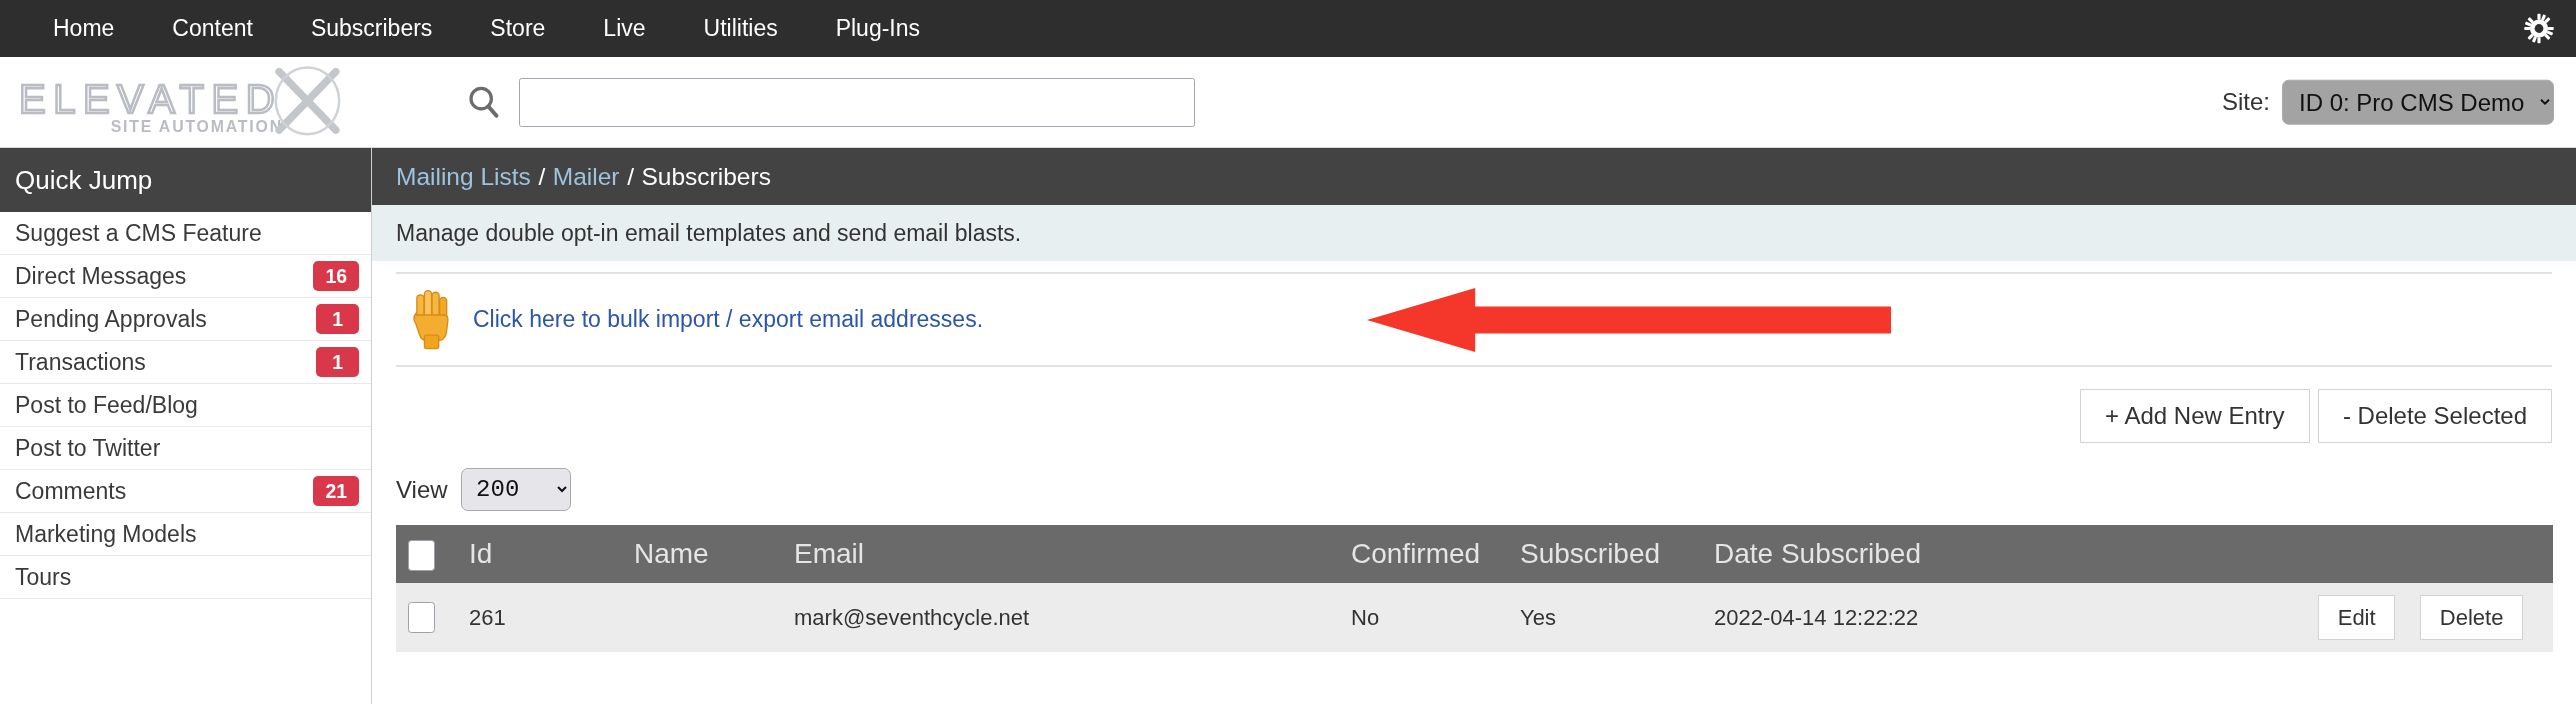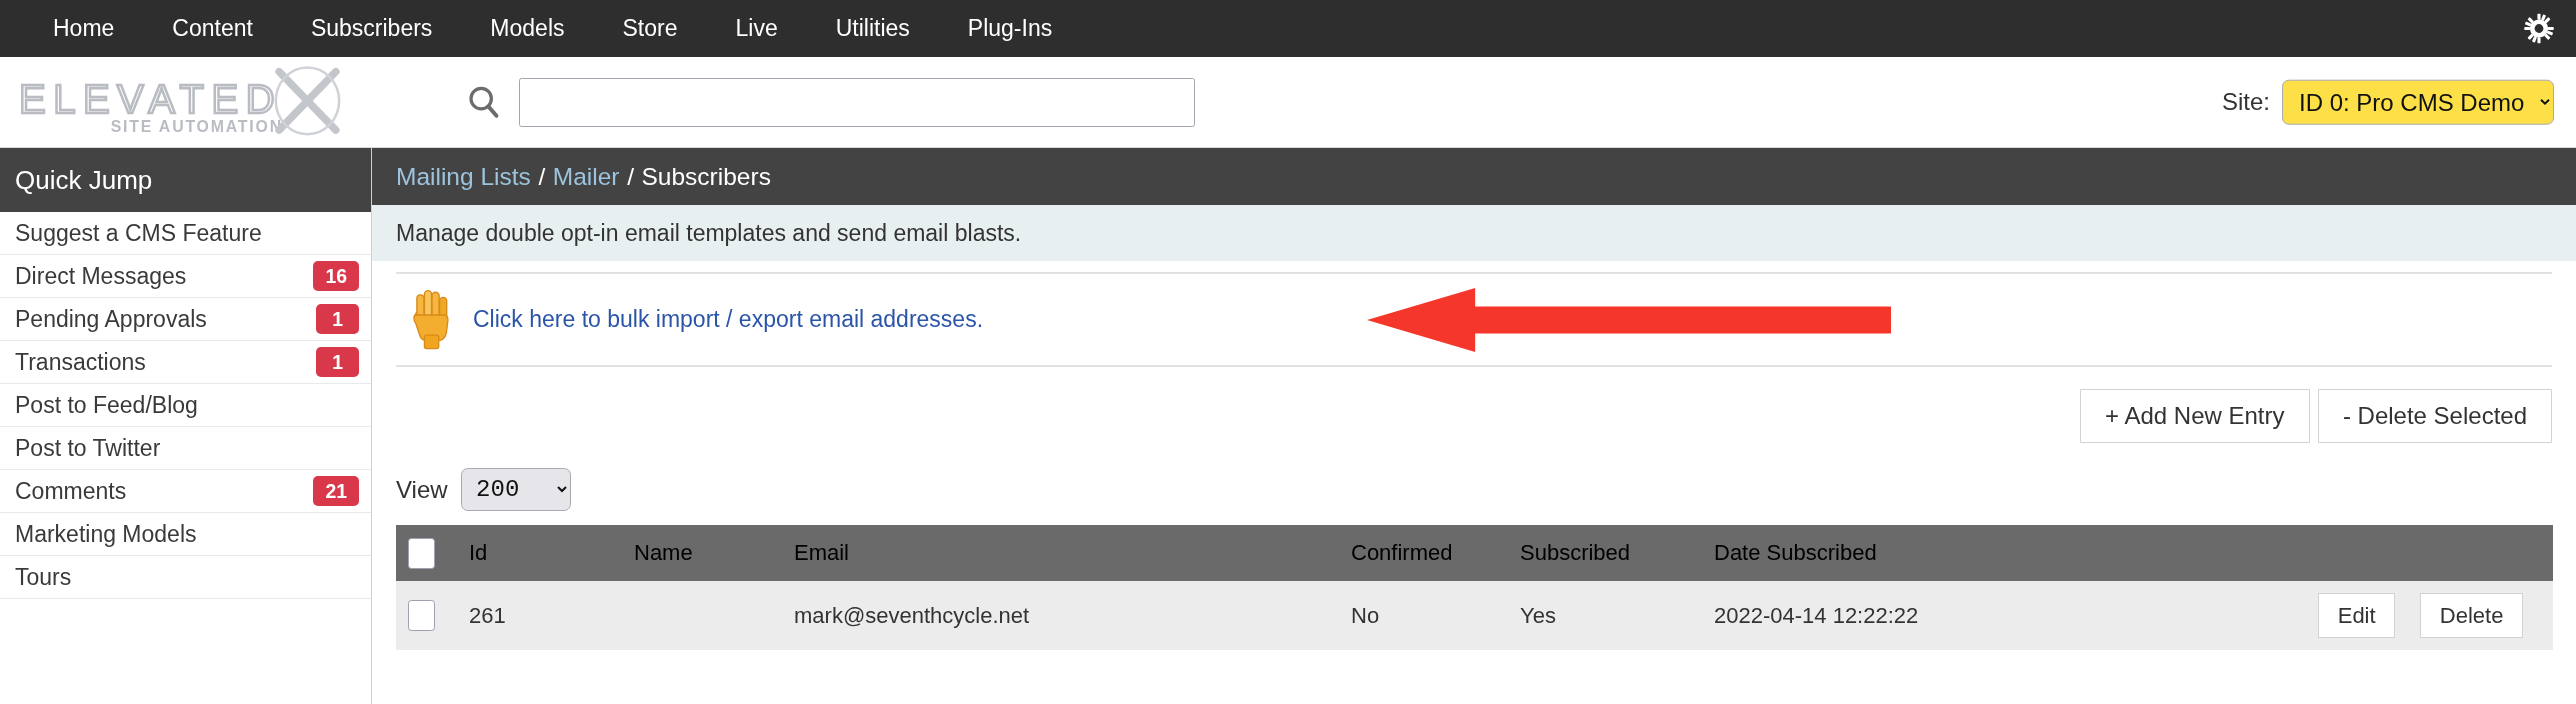--- a/index.html
+++ b/index.html
@@ -98,21 +98,21 @@
     align-items: center;
   }
   .site-label {
     font-size: 24px;
     color: #333333;
     margin-right: 12px;
   }
   .site-select {
     font-size: 24px;
     font-family: "Liberation Sans", sans-serif;
-    background: #fde047;
+    background: #a3a3a3;
     border: 1.7px solid #a9a9b2;
     border-radius: 6.8px;
     padding: 6.8px 12px;
     color: #111111;
     cursor: pointer;
     outline: none;
   }
 
   
   .layout {
@@ -290,22 +290,22 @@
   .table {
     margin: 0 24px;
     border-collapse: collapse;
     width: calc(100% - 47px);
     table-layout: fixed;
   }
   .table thead tr {
     background: #6a6a6a;
   }
   .table th {
-    color: #000000;
-    font-size: 22px;
+    color: #e5e5e5;
+    font-size: 28px;
     font-weight: normal;
     text-align: left;
     padding: 12.7px 0 12.7px 0;
     height: 49px;
     box-sizing: border-box;
   }
   .table tbody tr {
     background: #ececec;
   }
   .table td {
@@ -360,21 +360,20 @@
   }
 </style>
 </head>
 <body>
 
 <div class="topnav">
   <div class="topnav-items">
     <div class="topnav-item">Home</div>
     <div class="topnav-item">Content</div>
     <div class="topnav-item">Subscribers</div>
-    <div class="topnav-item">Models</div>
     <div class="topnav-item">Store</div>
     <div class="topnav-item">Live</div>
     <div class="topnav-item">Utilities</div>
     <div class="topnav-item">Plug-Ins</div>
   </div>
   <div class="gear-wrap">
     <svg width="34" height="34" viewBox="0 0 24 24" aria-hidden="true">
       <path fill="#ffffff" d="M12 8.2a3.8 3.8 0 1 0 0 7.6 3.8 3.8 0 0 0 0-7.6zm0 5.6a1.8 1.8 0 1 1 0-3.6 1.8 1.8 0 0 1 0 3.6z"></path>
       <path fill="#ffffff" d="M21 12c0-.5-.05-1-.13-1.48l2.05-1.3-1.9-3.3-2.3.85c-.73-.64-1.58-1.14-2.5-1.45L15.8 3h-3.8l-.42 2.32c-.93.31-1.78.81-2.5 1.45l-2.3-.85-1.9 3.3 2.04 1.3A8.9 8.9 0 0 0 6.8 12c0 .5.05 1 .13 1.48l-2.05 1.3 1.9 3.3 2.3-.85c.73.64 1.58 1.14 2.5 1.45L12 21h3.8l.42-2.32c.93-.31 1.78-.81 2.5-1.45l2.3.85 1.9-3.3-2.04-1.3c.08-.48.12-.98.12-1.48z" opacity="0"></path>
       <g fill="#ffffff">

